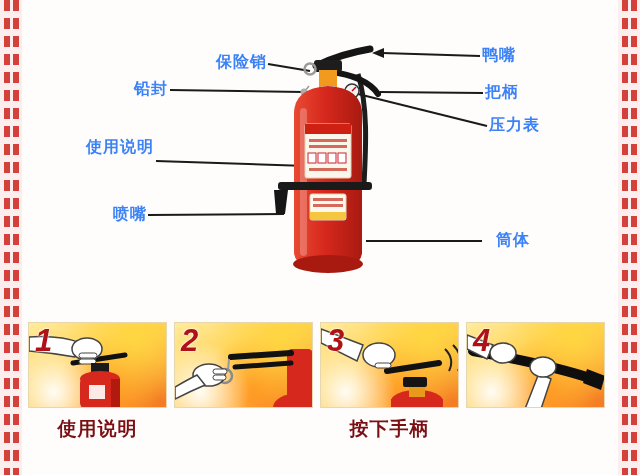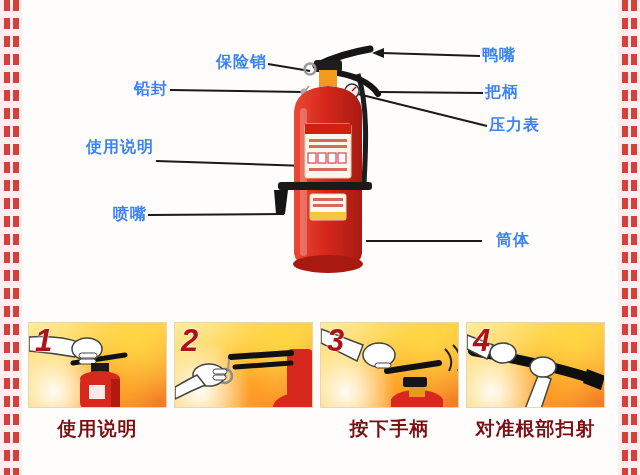--- a/index.html
+++ b/index.html
@@ -199,16 +199,15 @@
         <path d="M120,46 L138,53 L134,67 L116,60 Z" fill="#0e0e0e"></path>
         <path d="M0,12 L26,22 L20,36 L0,26 Z" fill="#fff" stroke="#444" stroke-width="1.5"></path>
         <ellipse cx="36" cy="30" rx="13" ry="10" fill="#fff" stroke="#444" stroke-width="1.5"></ellipse>
         <path d="M58,86 L72,50 L84,56 L74,86 Z" fill="#fff" stroke="#444" stroke-width="1.5"></path>
         <ellipse cx="76" cy="44" rx="13" ry="10" fill="#fff" stroke="#444" stroke-width="1.5"></ellipse>
       </svg>
     </div>
 
     <div class="step-caption" style="left:28px;width:139px;top:94px;">使用说明</div>
     <div class="step-caption" style="left:320px;width:139px;top:94px;text-align:center;">按下手柄</div>
-    <div class="step-caption" style="left:466px;width:139px;top:94px;">对准根部扫射</div>
   </div>
 
 </div>
 
 </body></html>

